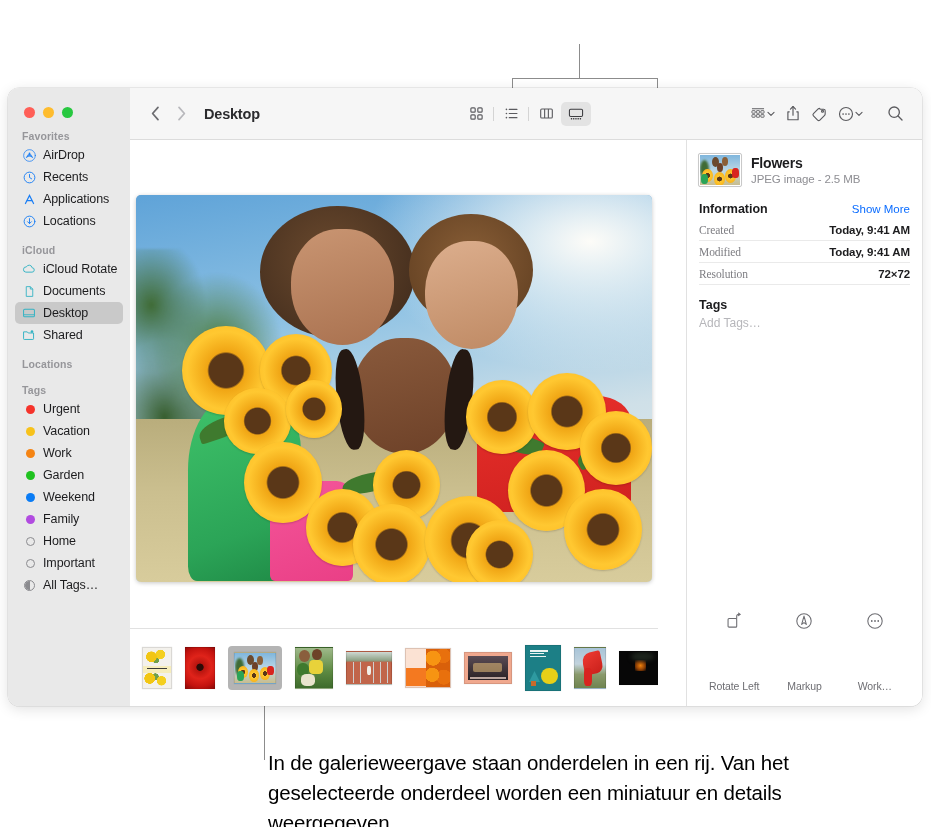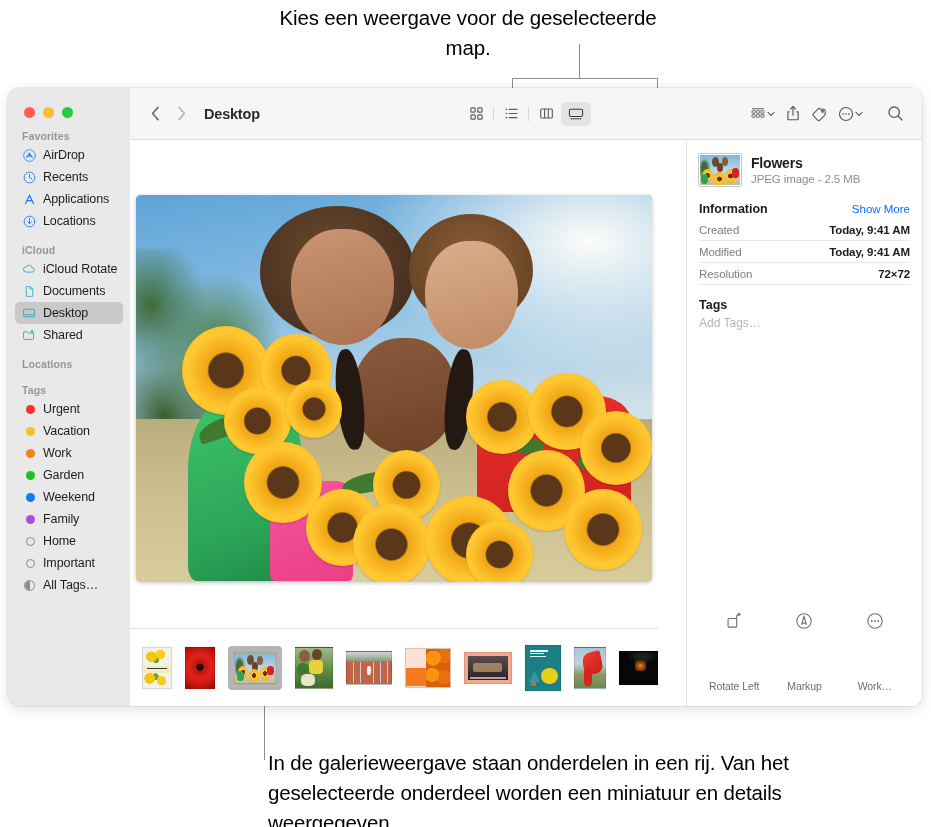--- a/index.html
+++ b/index.html
@@ -223,41 +223,40 @@
   .sec-head { display:flex; align-items:baseline; justify-content:space-between; margin-bottom:3px; }
   .sec-title { font-size:12.5px; font-weight:700; color:#1c1c1e; }
   .sec-link { font-size:11.5px; color:#0a6cff; }
 
   .info-row {
     display:flex; justify-content:space-between; align-items:center;
     height:22px; border-bottom:0.5px solid #eaeaea;
     font-size:11.5px; letter-spacing:-0.1px;
   }
   .info-row:last-of-type { border-bottom:none; }
-  .info-key { color:#7d7d82; }
+  .info-key { color:#7d7d82;font-family:Liberation Serif, serif; }
   .info-val { color:#1c1c1e; font-weight:700; }
   .info-val.plain { font-weight:400; }
 
   .tags-title { font-size:12.5px; font-weight:700; color:#1c1c1e; margin-top:13px; }
   .tags-placeholder { font-size:12px; color:#b6b6ba; margin-top:4px; }
 
   .panel-actions {
     margin-top:auto; display:flex; justify-content:space-around;
     padding-bottom:14px;
   }
   .pa-btn { display:flex; flex-direction:column; align-items:center; gap:5px; width:64px; }
   .pa-icon { height:20px; display:flex; align-items:center; justify-content:center; }
   .pa-label { font-size:10.5px; color:#6e6e73; letter-spacing:-0.1px;margin-top:44px; }
 </style>
 </head>
 <body>
 
 <div id="stage">
 
-  <div class="callout-text" id="callout-top">Kies een weergave voor de geselecteerde map.</div>
 
   <div class="leader" style="left:512px; top:78px; width:146px; height:1.4px;"></div>
   <div class="leader" style="left:512px; top:78px; width:1.4px; height:11px;"></div>
   <div class="leader" style="left:656.6px; top:78px; width:1.4px; height:11px;"></div>
   <div class="leader" style="left:579px; top:44px; width:1.4px; height:35px;"></div>
 
   <div class="leader" style="left:264px; top:700px; width:1.4px; height:60px;"></div>
   <div class="callout-text" id="callout-bottom">In de galerieweergave staan onderdelen in een rij. Van het geselecteerde onderdeel worden een miniatuur en details weergegeven.</div>
 
   <div id="window">

